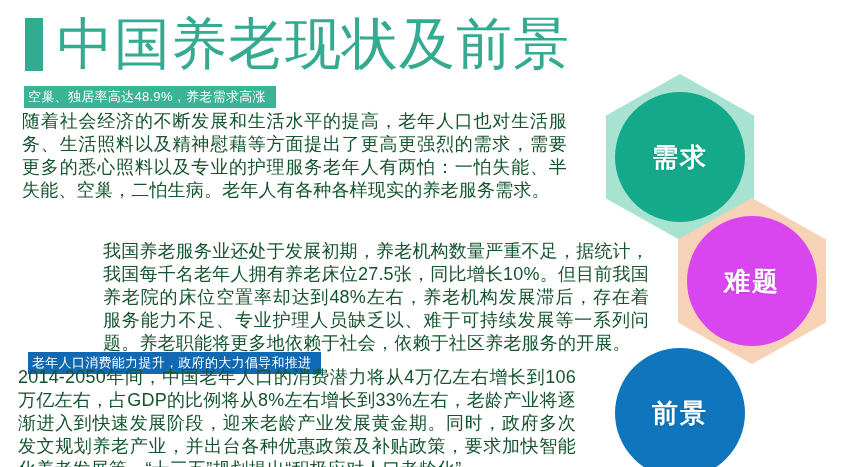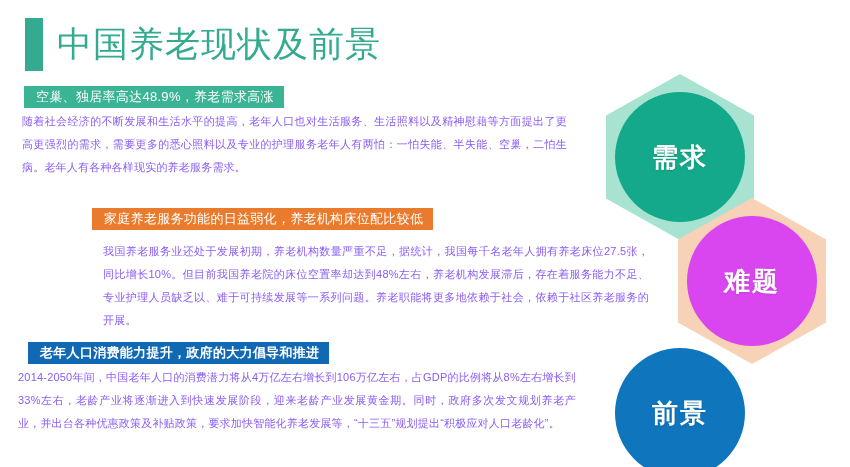--- a/index.html
+++ b/index.html
@@ -28,54 +28,54 @@
     height: 56px;
   }
   .title-bar {
     width: 18px;
     height: 53px;
     background: #34ab91;
     margin-right: 14px;
     flex: none;
   }
   .title-text {
-    font-size: 35px;
+    font-size: 56px;
     line-height: 44px;
     color: #34ab91;
     letter-spacing: 1px;
     white-space: nowrap;
     font-weight: normal;
   }
 
   
   .banner {
     position: absolute;
     height: 22px;
     line-height: 22px;
     color: #ffffff;
     font-size: 13px;
-    padding: 0 10px 0 12px;
+    padding: 0 10px 0 4px;
     white-space: nowrap;
     box-sizing: border-box;
     letter-spacing: 0.3px;
   }
   .banner-teal   { background: #3ab494; }
   .banner-orange { background: #ea7b2c; }
   .banner-blue   { background: #1169b3; }
 
   #banner1 { left: 24px;  top: 86px;  }
   #banner2 { left: 92px;  top: 208px; }
-  #banner3 { left: 28px;  top: 342px; font-weight: bold; }
+  #banner3 { left: 28px;  top: 352px; }
 
   
   .para {
     position: absolute;
-    font-size: 11px;
+    font-size: 18px;
     line-height: 23px;
-    color: #8b5cf6;
+    color: #14532d;
     letter-spacing: 0.2px;
     text-align: justify;
     text-justify: inter-ideograph;
   }
   #para1 { left: 22px; top: 110px; width: 545px; }
   #para2 { left: 78px; top: 240px; width: 546px; margin-left: 25px; }
   #para3 { left: 18px; top: 366px; width: 558px; }
 
   
   .hex-wrap {
@@ -126,21 +126,20 @@
 <div id="slide">
 
   <div class="title-row">
     <div class="title-bar"></div>
     <div class="title-text">中国养老现状及前景</div>
   </div>
 
   <div id="banner1" class="banner banner-teal">空巢、独居率高达48.9%，养老需求高涨</div>
   <div id="para1" class="para">随着社会经济的不断发展和生活水平的提高，老年人口也对生活服务、生活照料以及精神慰藉等方面提出了更高更强烈的需求，需要更多的悉心照料以及专业的护理服务老年人有两怕：一怕失能、半失能、空巢，二怕生病。老年人有各种各样现实的养老服务需求。</div>
 
-  <div id="banner2" class="banner banner-orange">家庭养老服务功能的日益弱化，养老机构床位配比较低</div>
   <div id="para2" class="para">我国养老服务业还处于发展初期，养老机构数量严重不足，据统计，我国每千名老年人拥有养老床位27.5张，同比增长10%。但目前我国养老院的床位空置率却达到48%左右，养老机构发展滞后，存在着服务能力不足、专业护理人员缺乏以、难于可持续发展等一系列问题。养老职能将更多地依赖于社会，依赖于社区养老服务的开展。</div>
 
   <div id="banner3" class="banner banner-blue">老年人口消费能力提升，政府的大力倡导和推进</div>
   <div id="para3" class="para">2014-2050年间，中国老年人口的消费潜力将从4万亿左右增长到106万亿左右，占GDP的比例将从8%左右增长到33%左右，老龄产业将逐渐进入到快速发展阶段，迎来老龄产业发展黄金期。同时，政府多次发文规划养老产业，并出台各种优惠政策及补贴政策，要求加快智能化养老发展等，“十三五”规划提出“积极应对人口老龄化”。</div>
 
   <div id="hex-demand" class="hex-wrap">
     <div class="hex-outer"></div>
     <div class="hex-inner-circle">
       <span class="hex-label">需求</span>
     </div>

